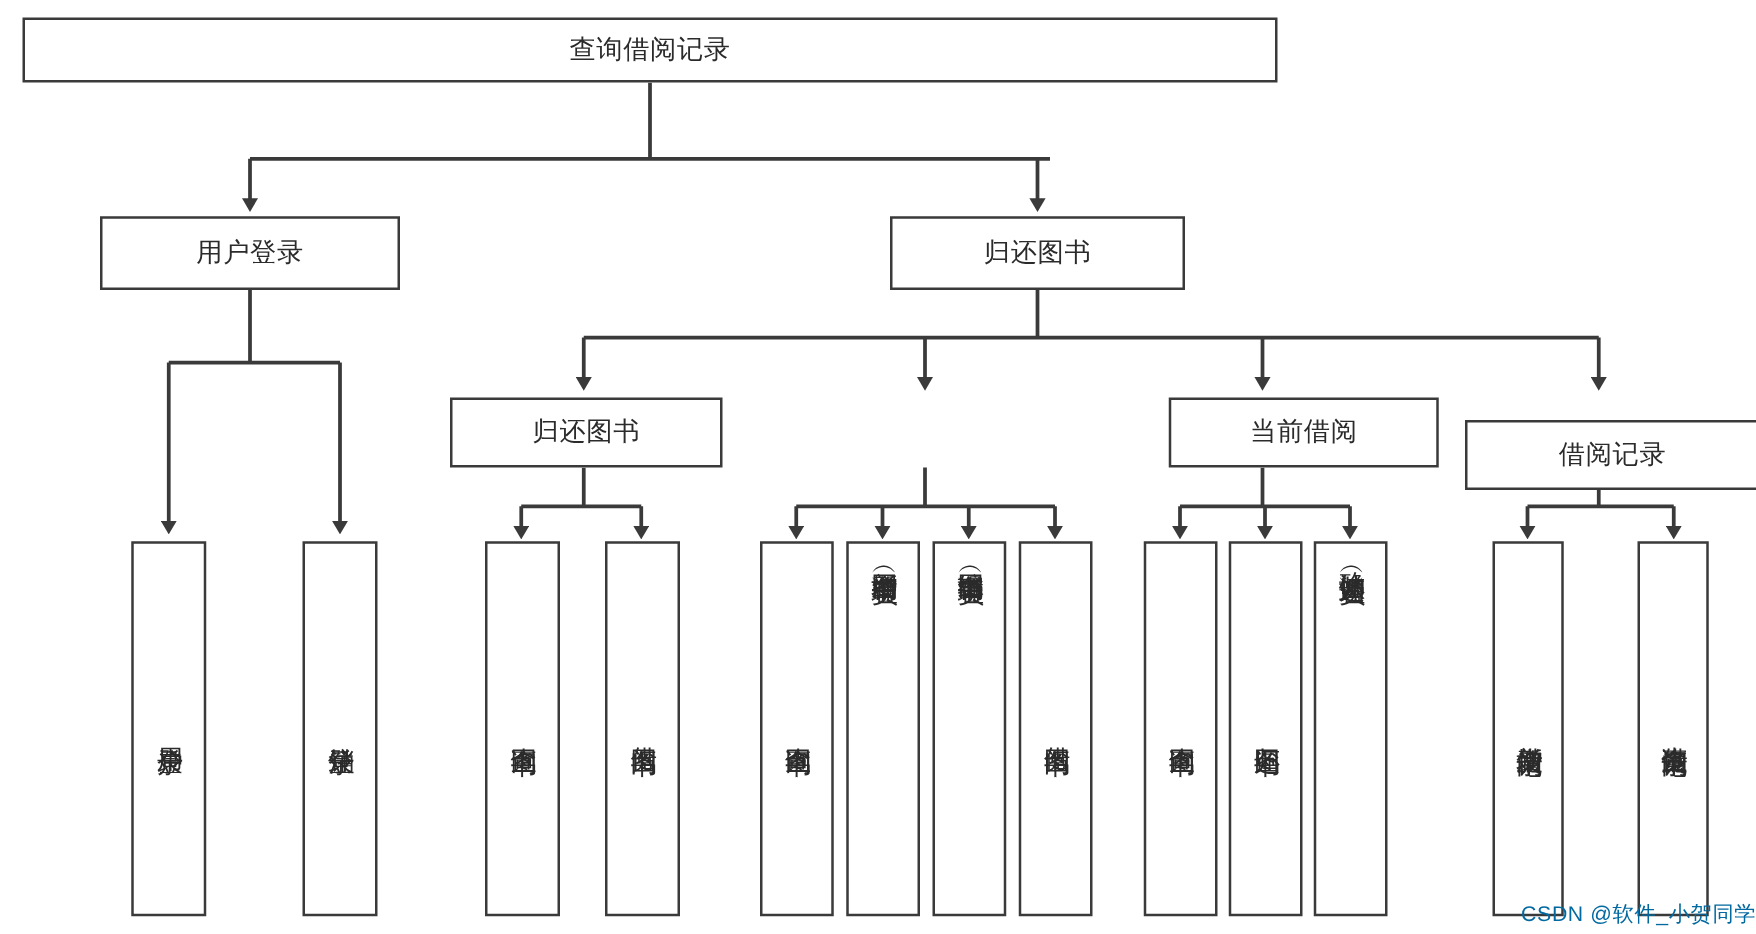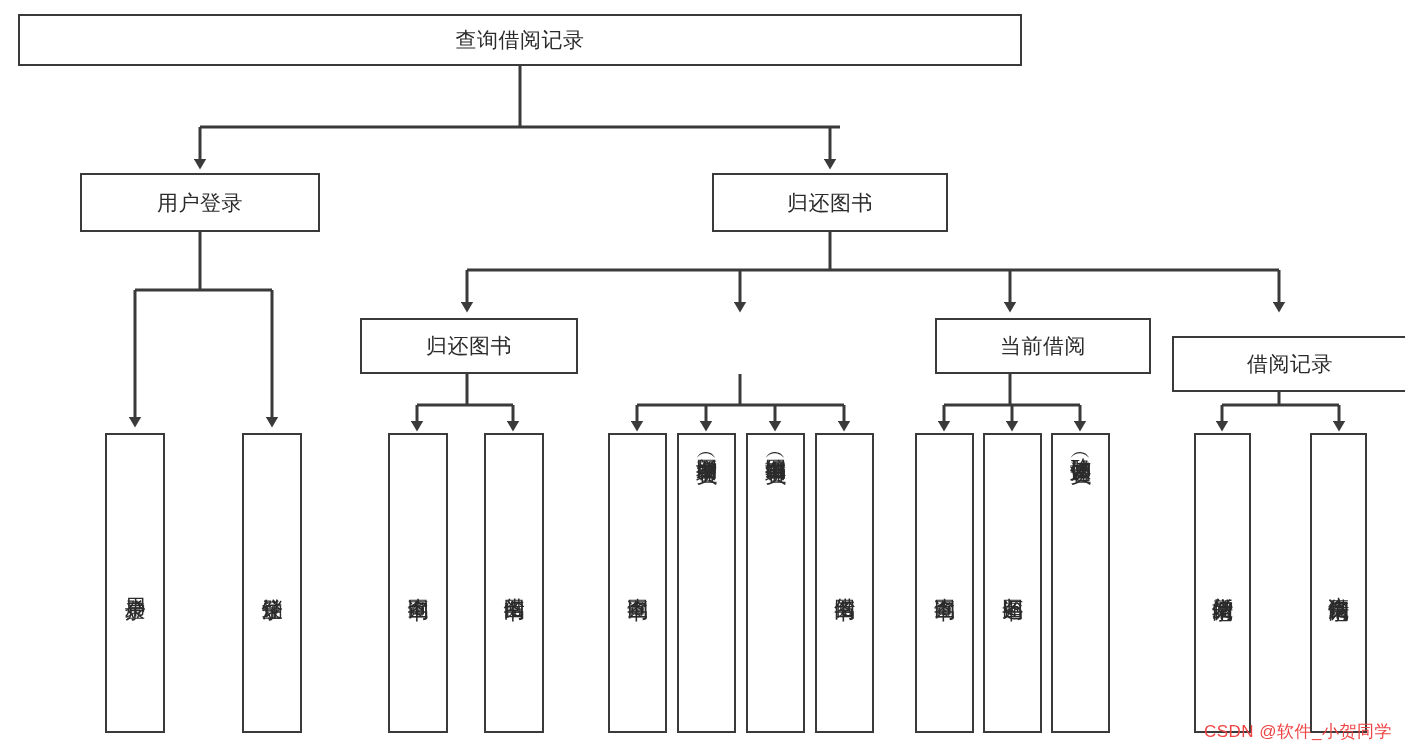--- a/index.html
+++ b/index.html
@@ -52,24 +52,24 @@
     line-height: 1.25;
     letter-spacing: 1px;
     white-space: nowrap;
   }
   .node-v.centered {
     align-items: center;
     padding-top: 0;
   }
   #watermark {
     position: absolute;
-    right: 13px;
+    right: 0;
     bottom: 4px;
     font-size: 17px;
-    color: #ef4444;
+    color: #0369a1;
     letter-spacing: 0.5px;
     white-space: nowrap;
     pointer-events: none;
   }
 </style>
 </head>
 <body>
 
 <div id="canvas">
 

